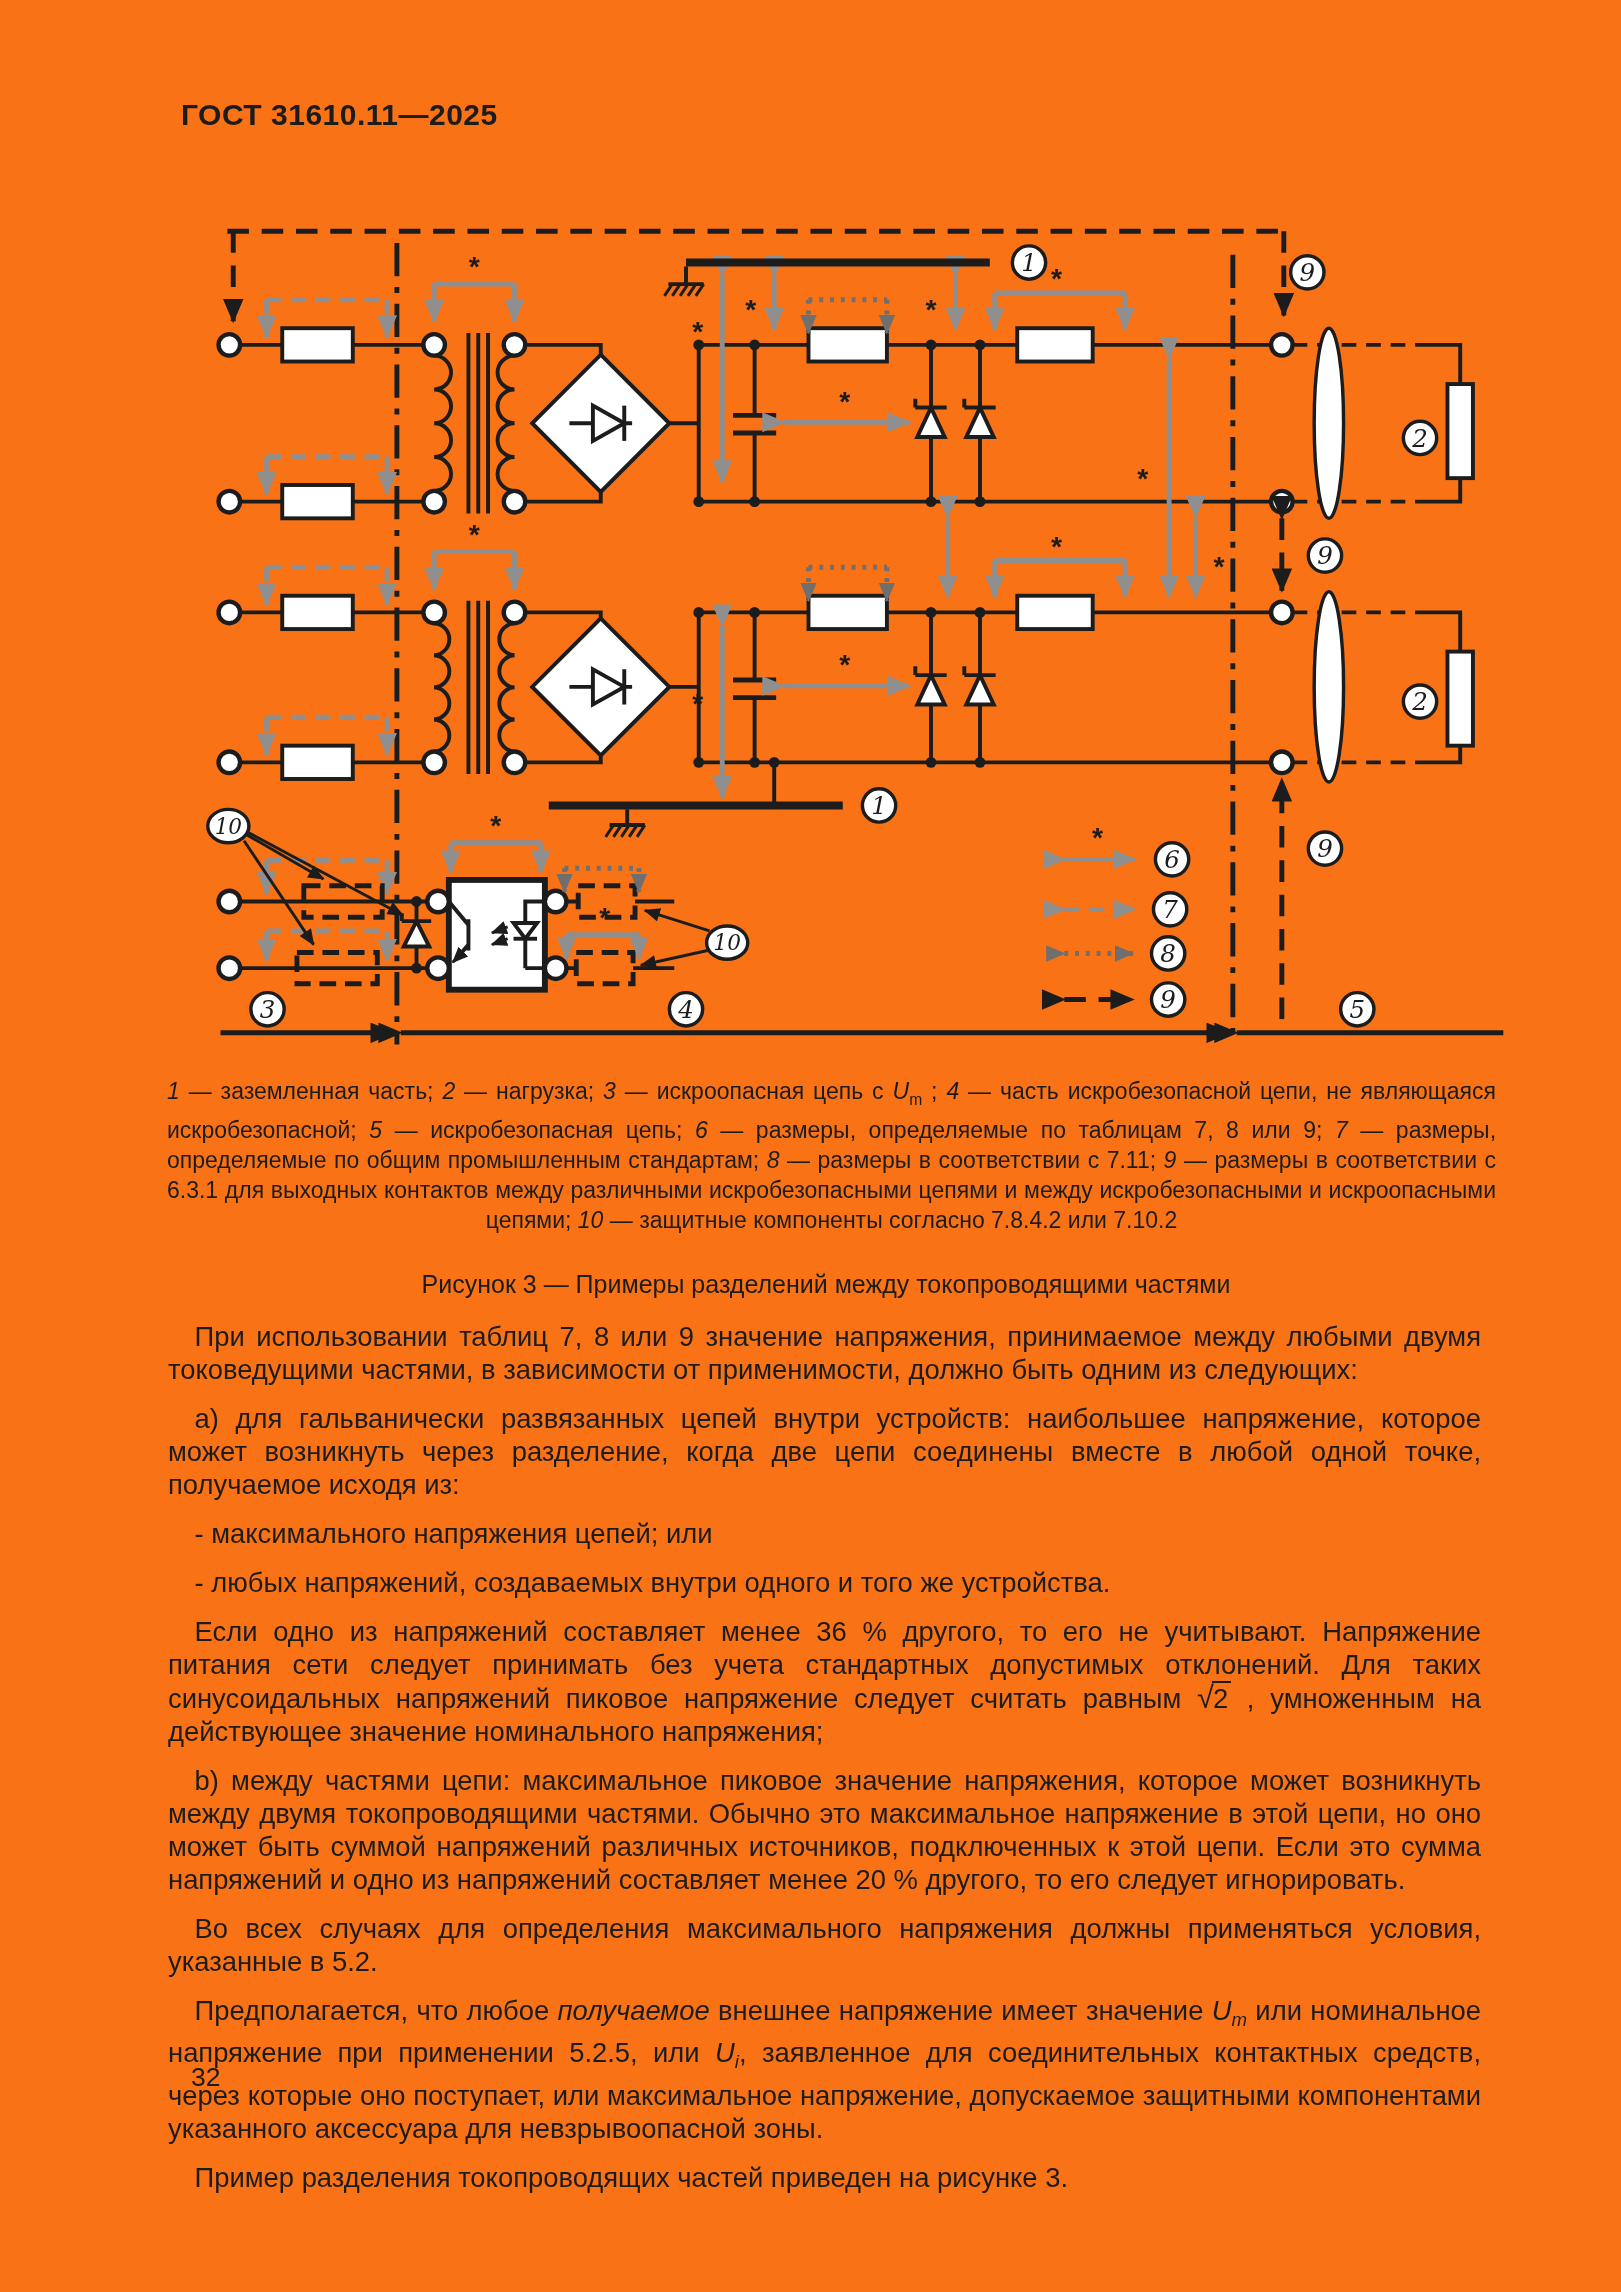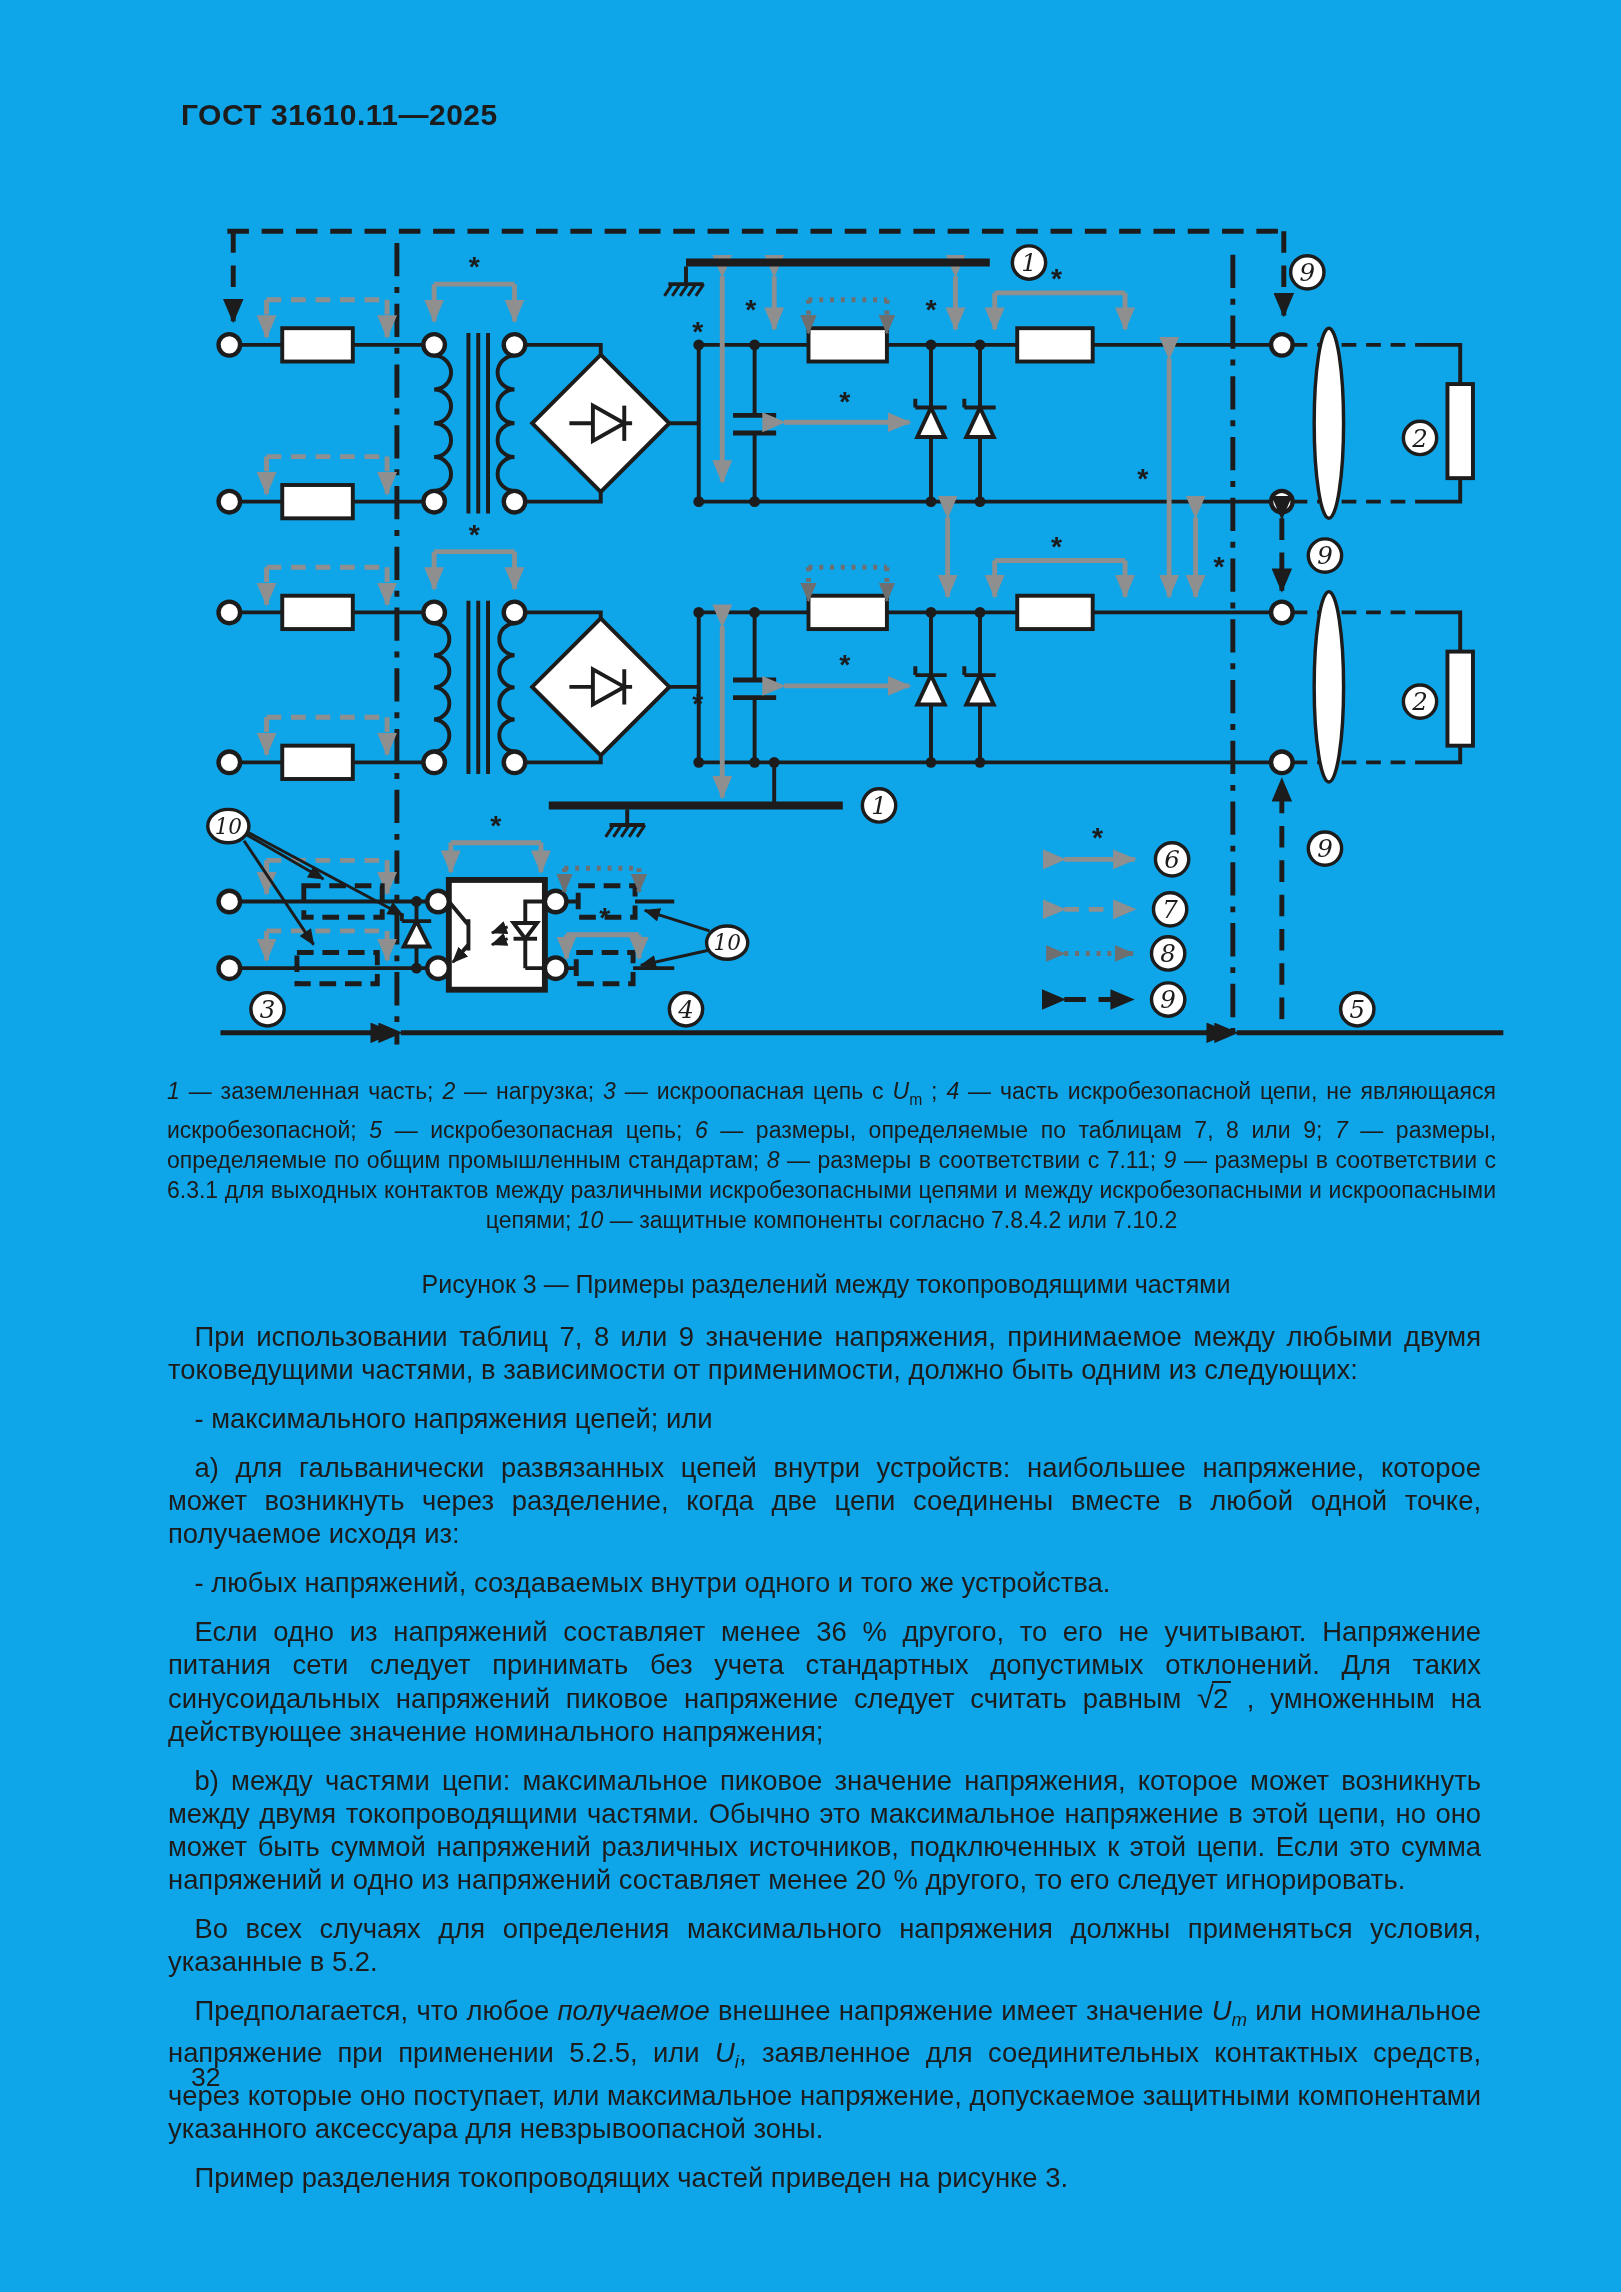--- a/index.html
+++ b/index.html
@@ -1,17 +1,17 @@
 <!DOCTYPE html>
 <html><head>
 <meta charset="utf-8">
 <style>
   html,body { margin:0; padding:0; background:#e8e8e8; }
   .page {
-    position:relative; width:1621px; height:2293px; background:#0ea5e9;
+    position:relative; width:1621px; height:2293px; background:#f97316;
     font-family:"Liberation Sans", sans-serif; color:#1c1c1c; overflow:hidden;
   }
   .doc-header {
     position:absolute; left:181px; top:98px;
     font-size:30px; font-weight:bold; letter-spacing:0.5px;
   }
   .figure-svg { position:absolute; left:147px; top:137px; }
 
   .fig-caption {
     position:absolute; left:167px; top:1076px; width:1329px;
@@ -403,22 +403,22 @@
       <text class="lbl" x="1385" y="1039">5</text>
     </g>
   </svg>
 
   <div class="fig-caption"><i>1</i><span> — заземленная часть; </span><i>2</i><span> — нагрузка; </span><i>3</i><span> — искроопасная цепь с </span><i>U</i><sub>m</sub><span> ; </span><i>4</i><span> — часть искробезопасной цепи, не являющаяся искробезопасной; </span><i>5</i><span> — искробезопасная цепь; </span><i>6</i><span> — размеры, определяемые по таблицам 7, 8 или 9; </span><i>7</i><span> — размеры, определяемые по общим промышленным стандартам; </span><i>8</i><span> — размеры в соответствии с 7.11; </span><i>9</i><span> — размеры в соответствии с 6.3.1 для выходных контактов между различными искробезопасными цепями и между искробезопасными и искроопасными цепями; </span><i>10</i><span> — защитные компоненты согласно 7.8.4.2 или 7.10.2</span></div>
 
   <div class="fig-title">Рисунок 3 — Примеры разделений между токопроводящими частями</div>
 
   <div class="section">
     <p><span>При использовании таблиц 7, 8 или 9 значение напряжения, принимаемое между любыми двумя токоведущими частями, в зависимости от применимости, должно быть одним из следующих:</span></p>
+    <p><span>а) для гальванически развязанных цепей внутри устройств: наибольшее напряжение, которое может возникнуть через разделение, когда две цепи соединены вместе в любой одной точке, получаемое исходя из:</span></p>
     <p><span>- максимального напряжения цепей; или</span></p>
-    <p><span>а) для гальванически развязанных цепей внутри устройств: наибольшее напряжение, которое может возникнуть через разделение, когда две цепи соединены вместе в любой одной точке, получаемое исходя из:</span></p>
     <p><span>- любых напряжений, создаваемых внутри одного и того же устройства.</span></p>
     <p><span>Если одно из напряжений составляет менее 36 % другого, то его не учитывают. Напряжение питания сети следует принимать без учета стандартных допустимых отклонений. Для таких синусоидальных напряжений пиковое напряжение следует считать равным </span><span class="rad">√</span><span class="ovl">2</span><span> , умноженным на действующее значение номинального напряжения;</span></p>
     <p><span>b) между частями цепи: максимальное пиковое значение напряжения, которое может возникнуть между двумя токопроводящими частями. Обычно это максимальное напряжение в этой цепи, но оно может быть суммой напряжений различных источников, подключенных к этой цепи. Если это сумма напряжений и одно из напряжений составляет менее 20 % другого, то его следует игнорировать.</span></p>
     <p><span>Во всех случаях для определения максимального напряжения должны применяться условия, указанные в 5.2.</span></p>
     <p><span>Предполагается, что любое </span><i>получаемое</i><span> внешнее напряжение имеет значение </span><i>U</i><sub class="it">m</sub><span> или номинальное напряжение при применении 5.2.5, или </span><i>U</i><sub class="it">i</sub><span>, заявленное для соединительных контактных средств, через которые оно поступает, или максимальное напряжение, допускаемое защитными компонентами указанного аксессуара для невзрывоопасной зоны.</span></p>
     <p><span>Пример разделения токопроводящих частей приведен на рисунке 3.</span></p>
   </div>
 
   <div class="page-number">32</div>
 </div>

